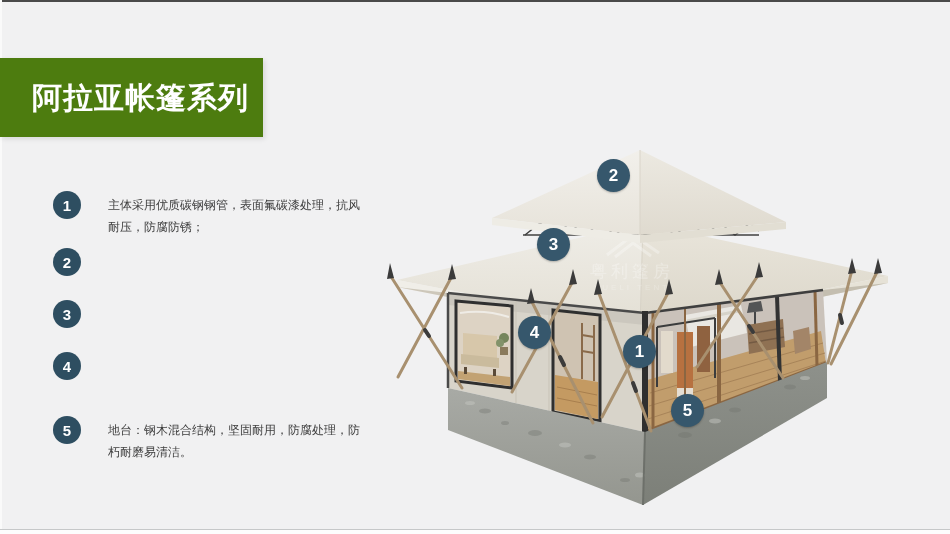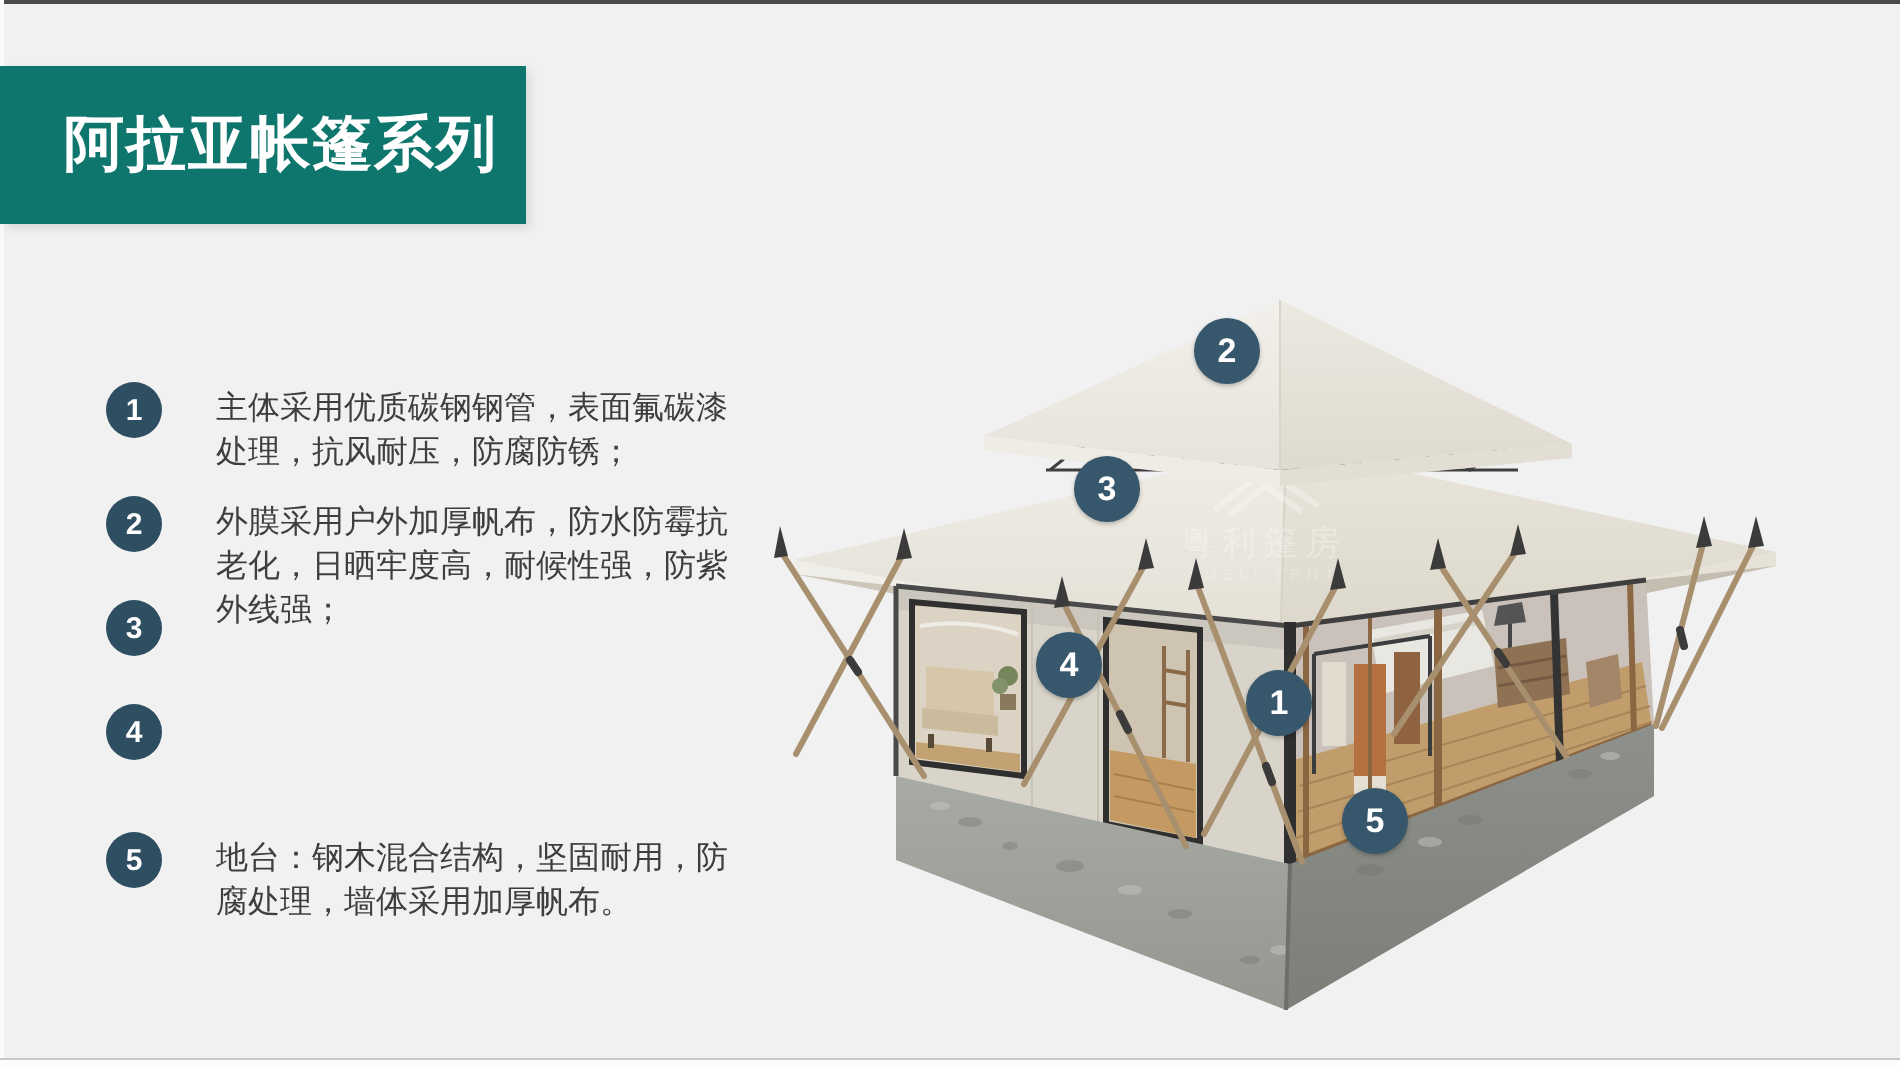--- a/index.html
+++ b/index.html
@@ -3,30 +3,30 @@
 <meta charset="utf-8">
 <style>
   html,body{margin:0;padding:0;}
   body{font-family:"Liberation Sans","DejaVu Sans",sans-serif;background:#e8e8e8;}
   .slide{position:relative;width:950px;height:534px;background:#f1f1f2;overflow:hidden;}
   .edge-top{position:absolute;top:0;left:0;width:100%;height:2px;background:#4a4a4a;}
   .edge-bottom{position:absolute;bottom:0;left:0;width:100%;height:4px;background:#fdfdfd;border-top:1px solid #c6c8c9;}
   .edge-left{position:absolute;top:0;left:0;width:2px;height:100%;background:#fafafa;}
 
   
-  .banner{position:absolute;left:0;top:33px;width:263px;height:79px;background:#0f766e;
+  .banner{position:absolute;left:0;top:58px;width:263px;height:79px;background:#4d7c0f;
           box-shadow:2px 2px 5px rgba(0,0,0,0.10);}
   .banner h1{margin:0;color:#ffffff;font-size:30px;font-weight:bold;line-height:79px;
              padding-left:32px;letter-spacing:1px;white-space:nowrap;}
 
   
   .feat{position:absolute;left:53px;display:flex;align-items:flex-start;}
   .feat .num{flex:0 0 28px;width:28px;height:28px;border-radius:50%;background:#2e4e61;color:#fff;
              font-size:15px;font-weight:bold;display:flex;align-items:center;justify-content:center;}
-  .feat .txt{margin-left:27px;margin-top:3px;width:258px;font-size:16px;line-height:22px;color:#3e3e3e;}
+  .feat .txt{margin-left:27px;margin-top:3px;width:258px;font-size:12px;line-height:22px;color:#3e3e3e;}
   .f1{top:191px;} .f2{top:248px;} .f3{top:300px;} .f4{top:352px;} .f5{top:416px;}
 
   
   .tent{position:absolute;left:385px;top:135px;width:565px;height:399px;}
   .tent svg{position:absolute;left:0;top:0;}
   .callout{position:absolute;width:33px;height:33px;border-radius:50%;background:#36576c;color:#fff;
            font-size:17px;font-weight:bold;display:flex;align-items:center;justify-content:center;
            box-shadow:0 1px 2px rgba(0,0,0,0.25);}
   .co1{left:238px;top:200px;} .co2{left:212px;top:24px;} .co3{left:152px;top:93px;}
   .co4{left:133px;top:181px;} .co5{left:286px;top:259px;}
@@ -41,31 +41,30 @@
   <div class="banner">
     <h1>阿拉亚帐篷系列</h1>
   </div>
 
   <div class="feat f1">
     <div class="num">1</div>
     <div class="txt">主体采用优质碳钢钢管，表面氟碳漆处理，抗风耐压，防腐防锈；</div>
   </div>
   <div class="feat f2">
     <div class="num">2</div>
-    <div class="txt">外膜采用户外加厚帆布，防水防霉抗老化，日晒牢度高，耐候性强，防紫外线强；</div>
   </div>
   <div class="feat f3">
     <div class="num">3</div>
   </div>
   <div class="feat f4">
     <div class="num">4</div>
   </div>
   <div class="feat f5">
     <div class="num">5</div>
-    <div class="txt">地台：钢木混合结构，坚固耐用，防腐处理，墙体采用加厚帆布。</div>
+    <div class="txt">地台：钢木混合结构，坚固耐用，防腐处理，防朽耐磨易清洁。</div>
   </div>
 
   <div class="tent">
     <svg width="565" height="399" viewBox="0 0 565 399">
       <defs>
         <linearGradient id="capL" x1="0" y1="0" x2="0" y2="1">
           <stop offset="0" stop-color="#f2f0eb"></stop>
             <stop offset="1" stop-color="#e7e3da"></stop>
         </linearGradient>
         <linearGradient id="capR" x1="0" y1="0" x2="0" y2="1">

